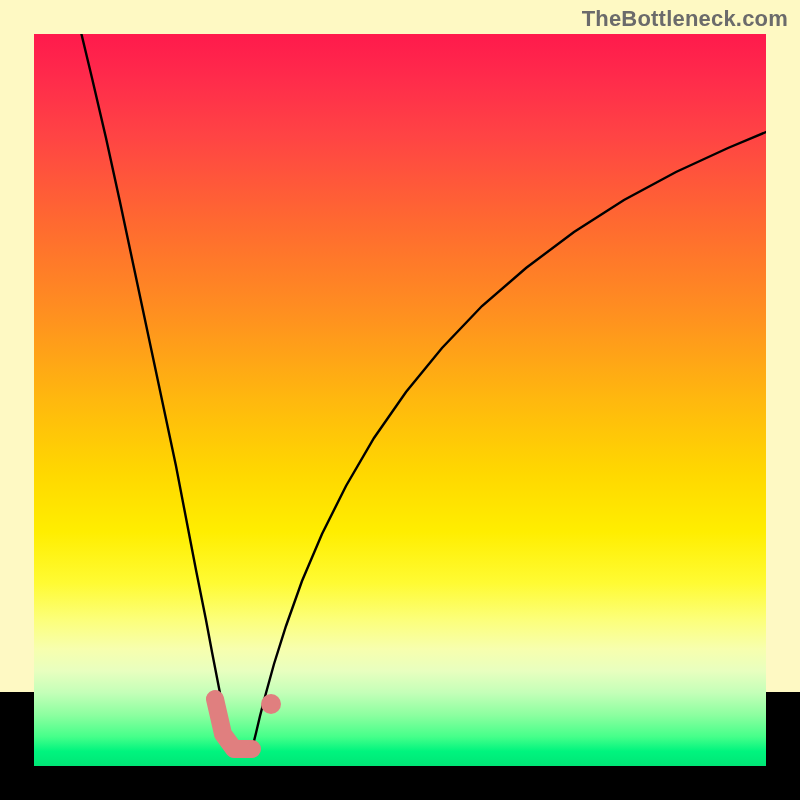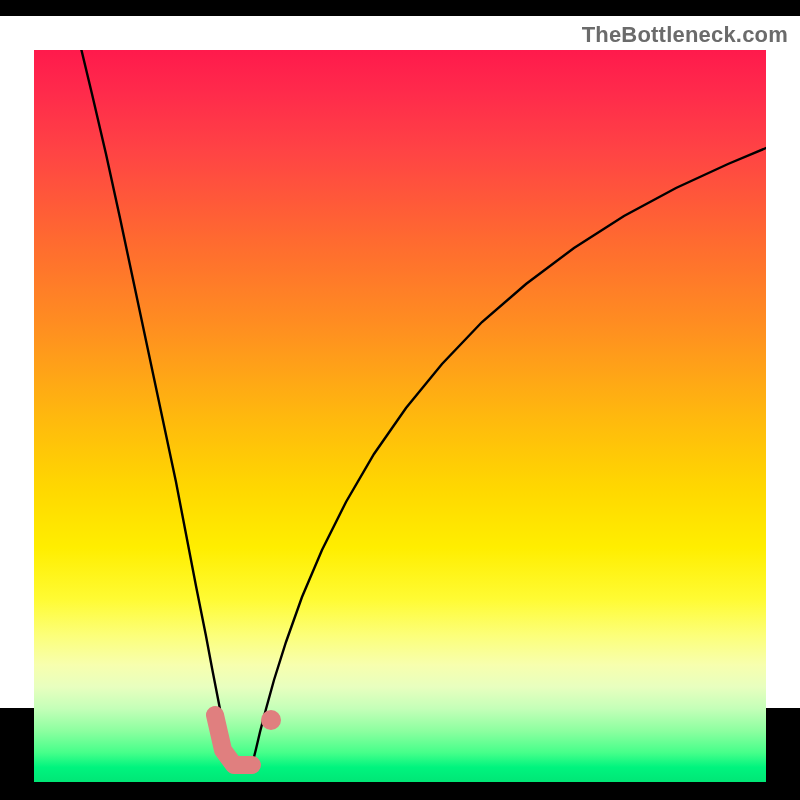--- a/index.html
+++ b/index.html
@@ -6,24 +6,24 @@
     margin: 0;
     padding: 0;
     width: 800px;
     height: 800px;
     background: #000;
     overflow: hidden;
   }
   .frame {
     position: absolute;
     left: 0;
-    top: 16px;
+    top: 0;
     width: 800px;
     height: 692px;
-    background: #ffffff;
+    background: #fef9c3;
   }
   .plot {
     position: absolute;
     left: 34px;
     top: 34px;
     width: 732px;
     height: 732px;
     overflow: hidden;
   }
   .gradient {

